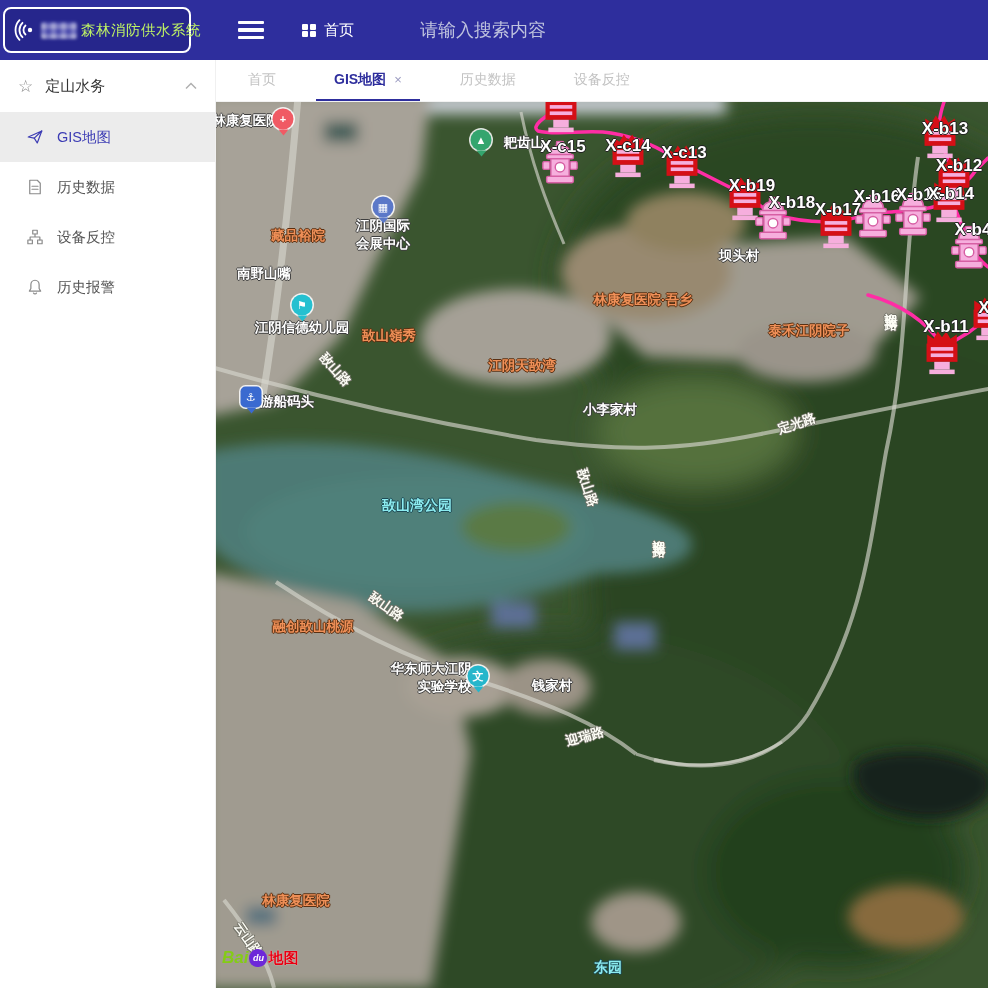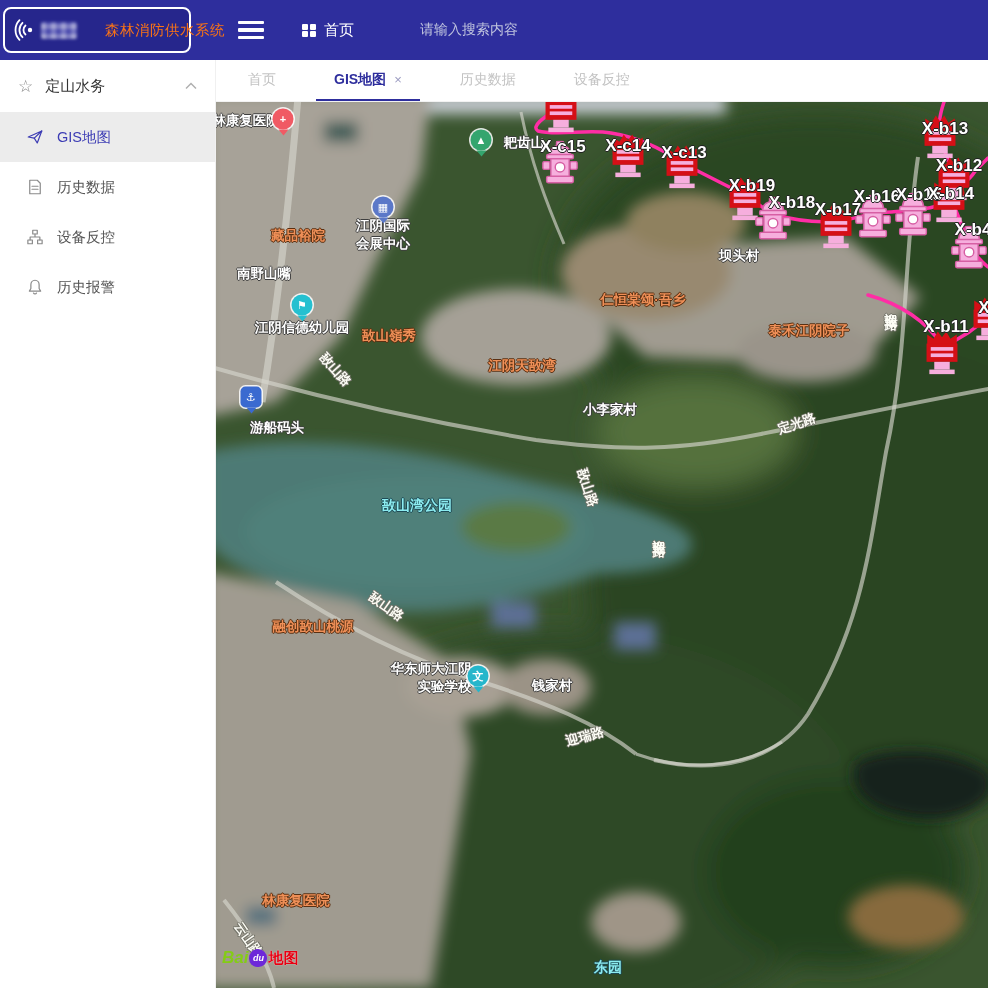--- a/index.html
+++ b/index.html
@@ -8,27 +8,27 @@
   --hydrant-red:#d50f16; --label-orange:#ef8f57; --label-water:#8cecf0;
 }
 *{margin:0;padding:0;box-sizing:border-box;}
 html,body{width:988px;height:988px;overflow:hidden;font-family:"Liberation Sans","DejaVu Sans",sans-serif;background:#fff;}
 
 .header{position:absolute;left:0;top:0;width:988px;height:60px;background:var(--header-bg);display:flex;align-items:center;}
 .logo-box{position:absolute;left:3px;top:7px;width:188px;height:46px;border:2px solid #fff;border-radius:8px;background:#26268c;display:flex;align-items:center;padding:0 8px;gap:4px;}
 .logo-sonar{flex:0 0 auto;}
 .logo-blur{width:36px;height:17px;border-radius:2px;flex:0 0 auto;filter:blur(1.6px);
   background:repeating-linear-gradient(90deg,#8d8dae 0 5px,#5a5a92 5px 10px),repeating-linear-gradient(0deg,#9a9ab8 0 5px,#6a6aa0 5px 10px);background-blend-mode:overlay;}
-.logo-text{color:#f97316;font-size:14.5px;white-space:nowrap;letter-spacing:.5px;margin-left:24px;}
+.logo-text{color:#bef264;font-size:14.5px;white-space:nowrap;letter-spacing:.5px;}
 .burger{position:absolute;left:238px;top:21px;width:26px;height:18px;display:flex;flex-direction:column;justify-content:space-between;cursor:pointer;}
 .burger span{display:block;height:3.2px;background:#fff;border-radius:1px;}
 .home-entry{position:absolute;left:302px;top:0;height:60px;display:flex;align-items:center;gap:9px;color:#fff;font-size:15px;cursor:pointer;}
 .grid-ic{width:13px;height:13px;display:grid;grid-template-columns:6px 6px;grid-template-rows:6px 6px;gap:1.5px;}
 .grid-ic i{background:#fff;border-radius:1px;}
-.search-hint{position:absolute;left:420px;top:0;height:60px;display:flex;align-items:center;color:#bfc3de;font-size:14px;cursor:text;}
+.search-hint{position:absolute;left:420px;top:0;height:60px;display:flex;align-items:center;color:#bfc3de;font-size:18px;cursor:text;}
 
 .sidebar{position:absolute;left:0;top:60px;width:216px;height:928px;background:#fff;border-right:1px solid #f0f0f0;}
 .side-group{height:52px;display:flex;align-items:center;padding:0 18px;color:#333;font-size:15px;cursor:pointer;}
 .side-group .star{color:#8a8a8a;font-size:17px;margin-right:12px;}
 .side-group .glabel{flex:1;}
 .side-item{height:50px;display:flex;align-items:center;padding-left:26px;gap:13px;color:#555;font-size:14.5px;cursor:pointer;}
 .side-item.active{background:var(--active-item-bg);color:#3c3cb4;}
 .side-item svg{width:18px;height:18px;stroke:#8a8a8a;fill:none;stroke-width:1.6;stroke-linejoin:round;stroke-linecap:round;}
 .side-item.active svg{stroke:#3c3cb4;}
 
@@ -231,25 +231,25 @@
   <div class="map-overlay" id="map-overlay">
       <div class="mlabel white" style="left: 30px; top: 19px;">林康复医院</div>
       <div class="mlabel white" style="left: 296px; top: 41px; margin-left: 12px;">耙齿山</div>
       <div class="mlabel orange" style="left: 82px; top: 134px;">藏品裕院</div>
       <div class="mlabel white" style="left: 167px; top: 133px;">江阴国际
 会展中心</div>
       <div class="mlabel white" style="left: 48px; top: 172px;">南野山嘴</div>
       <div class="mlabel white" style="left: 86px; top: 226px;">江阴信德幼儿园</div>
       <div class="mlabel orange" style="left: 173px; top: 234px;">敔山嶺秀</div>
       <div class="mlabel orange" style="left: 306px; top: 264px;">江阴天敔湾</div>
-      <div class="mlabel white" style="left: 61px; top: 300px; margin-top: 26px;">游船码头</div>
+      <div class="mlabel white" style="left: 71px; top: 300px;">游船码头</div>
       <div class="mlabel road" style="left: 119px; top: 268px; transform: translate(-50%, -50%) rotate(48deg);">敔山路</div>
       <div class="mlabel white" style="left: 394px; top: 308px;">小李家村</div>
       <div class="mlabel white" style="left: 523px; top: 154px;">坝头村</div>
-      <div class="mlabel orange" style="left: 427px; top: 198px;">仁恒棠颂·吾乡</div>
+      <div class="mlabel orange" style="left: 427px; top: 198px;">林康复医院·吾乡</div>
       <div class="mlabel orange" style="left: 593px; top: 229px;">泰禾江阴院子</div>
       <div class="mlabel road vert" style="left: 674px; top: 204px;">迎瑞路</div>
       <div class="mlabel road" style="left: 581px; top: 322px; transform: translate(-50%, -50%) rotate(-18deg);">定光路</div>
       <div class="mlabel road" style="left: 371px; top: 386px; transform: translate(-50%, -50%) rotate(72deg);">敔山路</div>
       <div class="mlabel road vert" style="left: 442px; top: 431px;">迎瑞路</div>
       <div class="mlabel water" style="left: 201px; top: 403px;">敔山湾公园</div>
       <div class="mlabel orange" style="left: 97px; top: 525px;">融创敔山桃源</div>
       <div class="mlabel road" style="left: 170px; top: 505px; transform: translate(-50%, -50%) rotate(35deg);">敔山路</div>
       <div class="mlabel white" style="left: 215px; top: 576px; text-align: right;">华东师大江阴
 实验学校</div>

